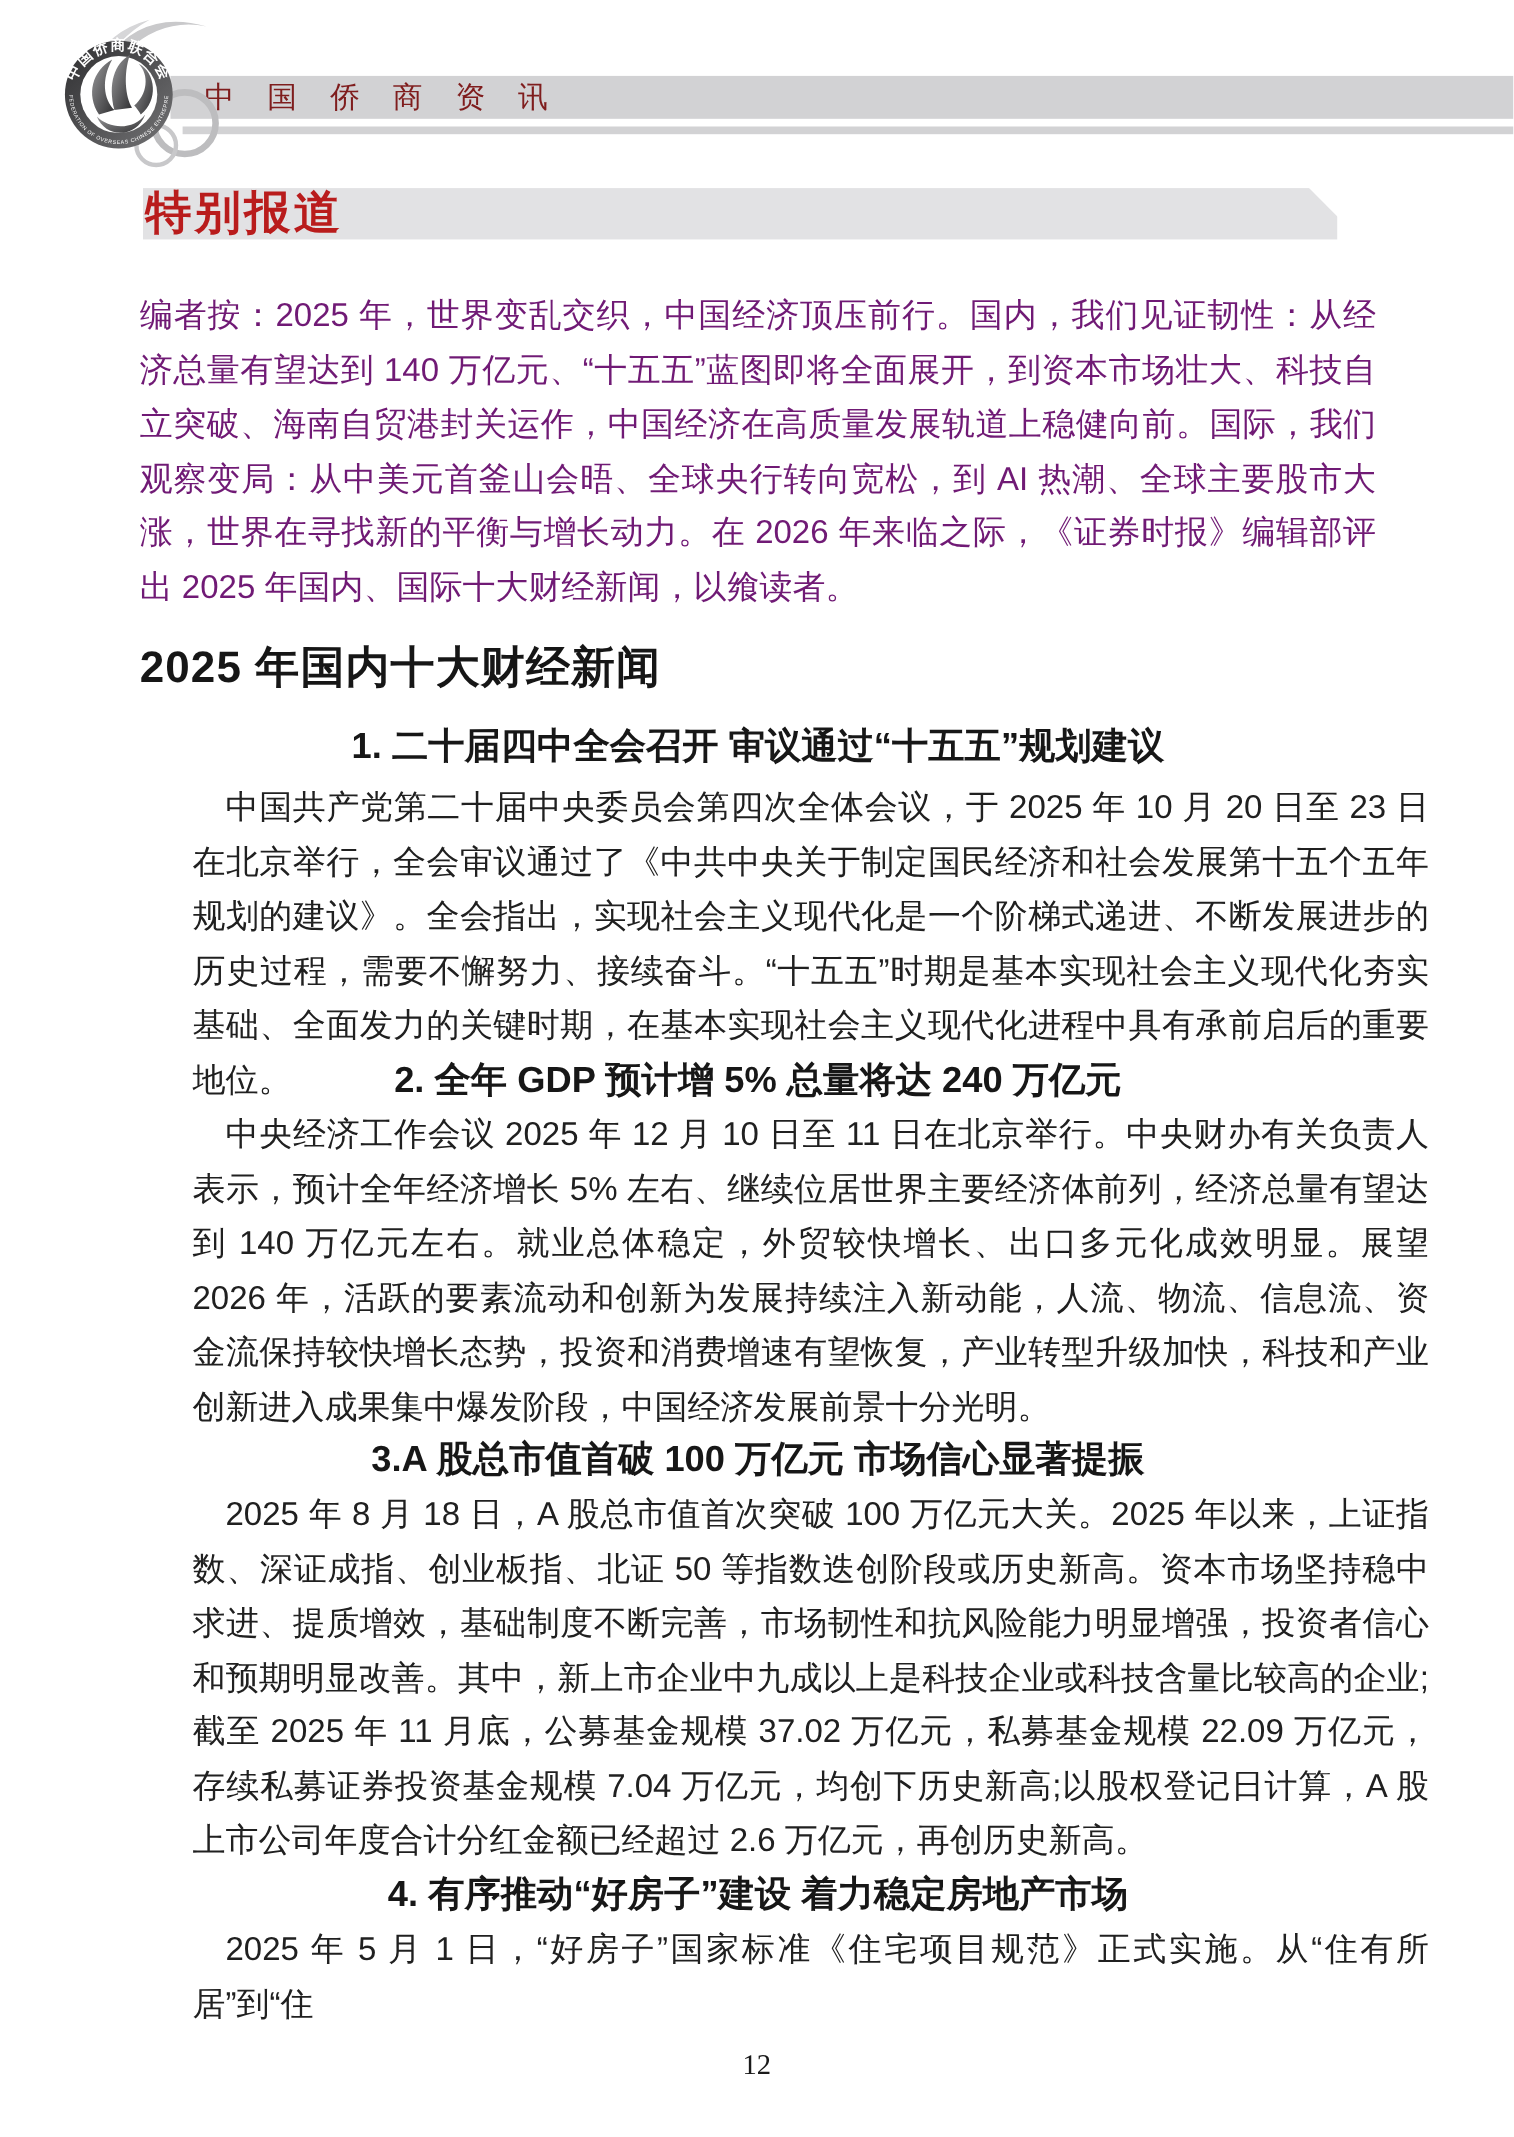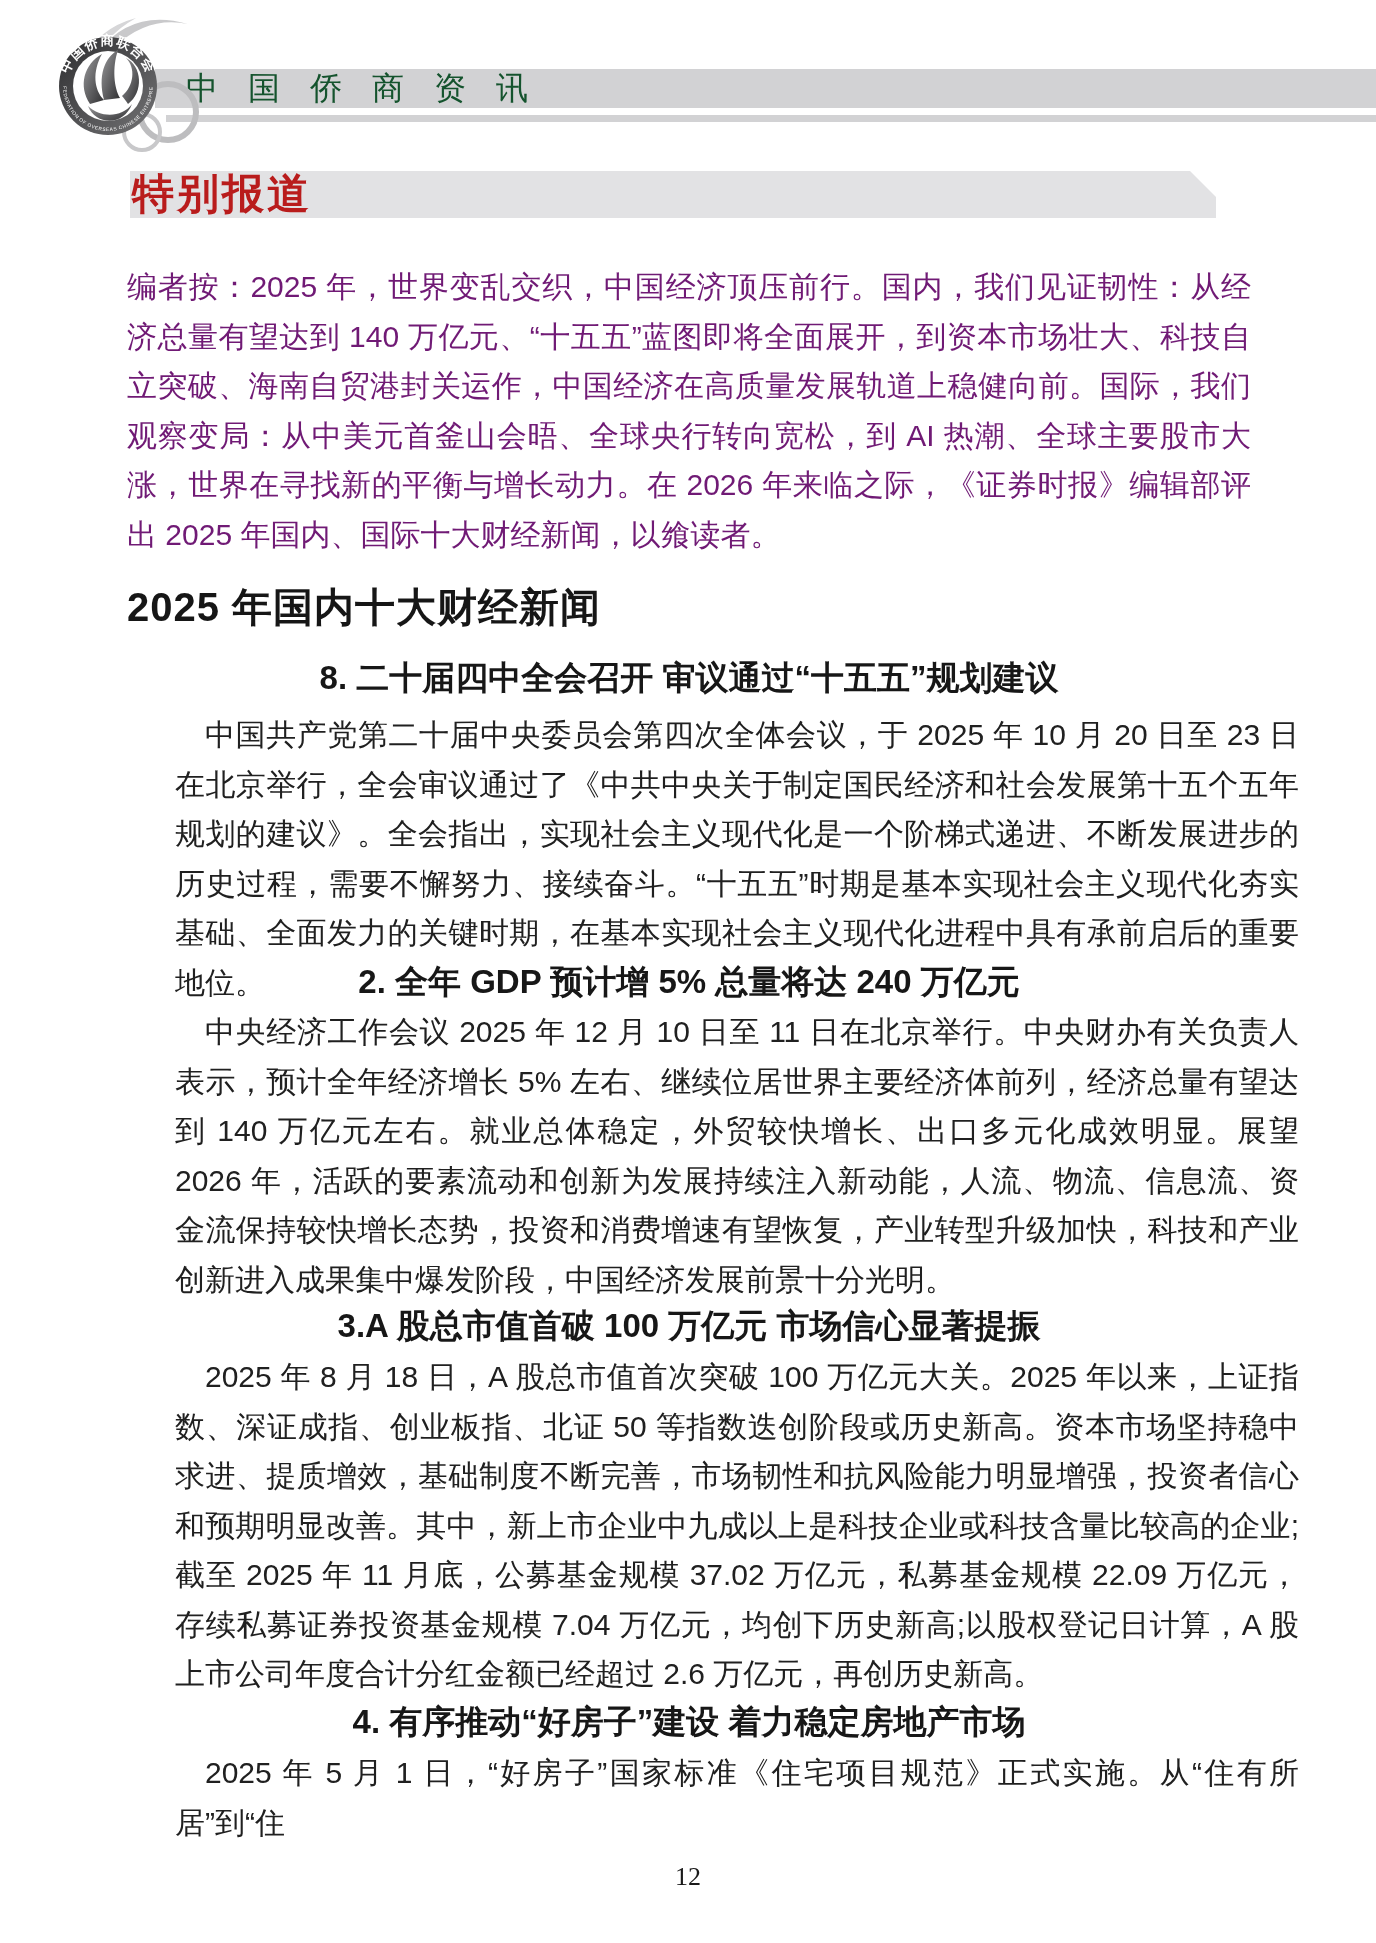--- a/index.html
+++ b/index.html
@@ -16,21 +16,21 @@
   .bar-main{
     position:absolute;left:155px;top:69px;right:0;height:39px;
     background:#d2d2d4;
   }
   .bar-thin{
     position:absolute;left:166px;top:115px;right:0;height:7px;
     background:#d2d2d4;
   }
   .masthead{
     position:absolute;left:186px;top:69px;height:39px;line-height:39px;
-    font-size:32px;letter-spacing:30px;color:#14532d;white-space:nowrap;
+    font-size:27px;letter-spacing:30px;color:#7f1d1d;white-space:nowrap;
   }
   .logo{
     position:absolute;left:36px;top:4px;width:170px;height:165px;
   }
   
   .banner{
     position:absolute;left:130px;top:171px;width:1086px;height:47px;
     background:#e2e2e4;
     clip-path:polygon(0 0, calc(100% - 26px) 0, 100% 26px, 100% 100%, 0 100%);
   }
@@ -122,21 +122,21 @@
     </text>
   </svg>
 
   <div class="banner"></div>
   <div class="banner-title">特别报道</div>
 
   <div class="copy editor-note">编者按：2025 年，世界变乱交织，中国经济顶压前行。国内，我们见证韧性：从经济总量有望达到 140 万亿元、“十五五”蓝图即将全面展开，到资本市场壮大、科技自立突破、海南自贸港封关运作，中国经济在高质量发展轨道上稳健向前。国际，我们观察变局：从中美元首釜山会晤、全球央行转向宽松，到 AI 热潮、全球主要股市大涨，世界在寻找新的平衡与增长动力。在 2026 年来临之际，《证券时报》编辑部评出 2025 年国内、国际十大财经新闻，以飨读者。</div>
 
   <div class="main-title">2025 年国内十大财经新闻</div>
 
-  <div id="h1" class="art-heading">8. 二十届四中全会召开 审议通过“十五五”规划建议</div>
+  <div id="h1" class="art-heading">1. 二十届四中全会召开 审议通过“十五五”规划建议</div>
   <div id="p1" class="copy art-body">中国共产党第二十届中央委员会第四次全体会议，于 2025 年 10 月 20 日至 23 日在北京举行，全会审议通过了《中共中央关于制定国民经济和社会发展第十五个五年规划的建议》。全会指出，实现社会主义现代化是一个阶梯式递进、不断发展进步的历史过程，需要不懈努力、接续奋斗。“十五五”时期是基本实现社会主义现代化夯实基础、全面发力的关键时期，在基本实现社会主义现代化进程中具有承前启后的重要地位。</div>
 
   <div id="h2" class="art-heading">2. 全年 GDP 预计增 5% 总量将达 240 万亿元</div>
   <div id="p2" class="copy art-body">中央经济工作会议 2025 年 12 月 10 日至 11 日在北京举行。中央财办有关负责人表示，预计全年经济增长 5% 左右、继续位居世界主要经济体前列，经济总量有望达到 140 万亿元左右。就业总体稳定，外贸较快增长、出口多元化成效明显。展望 2026 年，活跃的要素流动和创新为发展持续注入新动能，人流、物流、信息流、资金流保持较快增长态势，投资和消费增速有望恢复，产业转型升级加快，科技和产业创新进入成果集中爆发阶段，中国经济发展前景十分光明。</div>
 
   <div id="h3" class="art-heading">3.A 股总市值首破 100 万亿元 市场信心显著提振</div>
   <div id="p3" class="copy art-body">2025 年 8 月 18 日，A 股总市值首次突破 100 万亿元大关。2025 年以来，上证指数、深证成指、创业板指、北证 50 等指数迭创阶段或历史新高。资本市场坚持稳中求进、提质增效，基础制度不断完善，市场韧性和抗风险能力明显增强，投资者信心和预期明显改善。其中，新上市企业中九成以上是科技企业或科技含量比较高的企业;截至 2025 年 11 月底，公募基金规模 37.02 万亿元，私募基金规模 22.09 万亿元，存续私募证券投资基金规模 7.04 万亿元，均创下历史新高;以股权登记日计算，A 股上市公司年度合计分红金额已经超过 2.6 万亿元，再创历史新高。</div>
 
   <div id="h4" class="art-heading">4. 有序推动“好房子”建设 着力稳定房地产市场</div>
   <div id="p4" class="copy art-body">2025 年 5 月 1 日，“好房子”国家标准《住宅项目规范》正式实施。从“住有所居”到“住</div>

